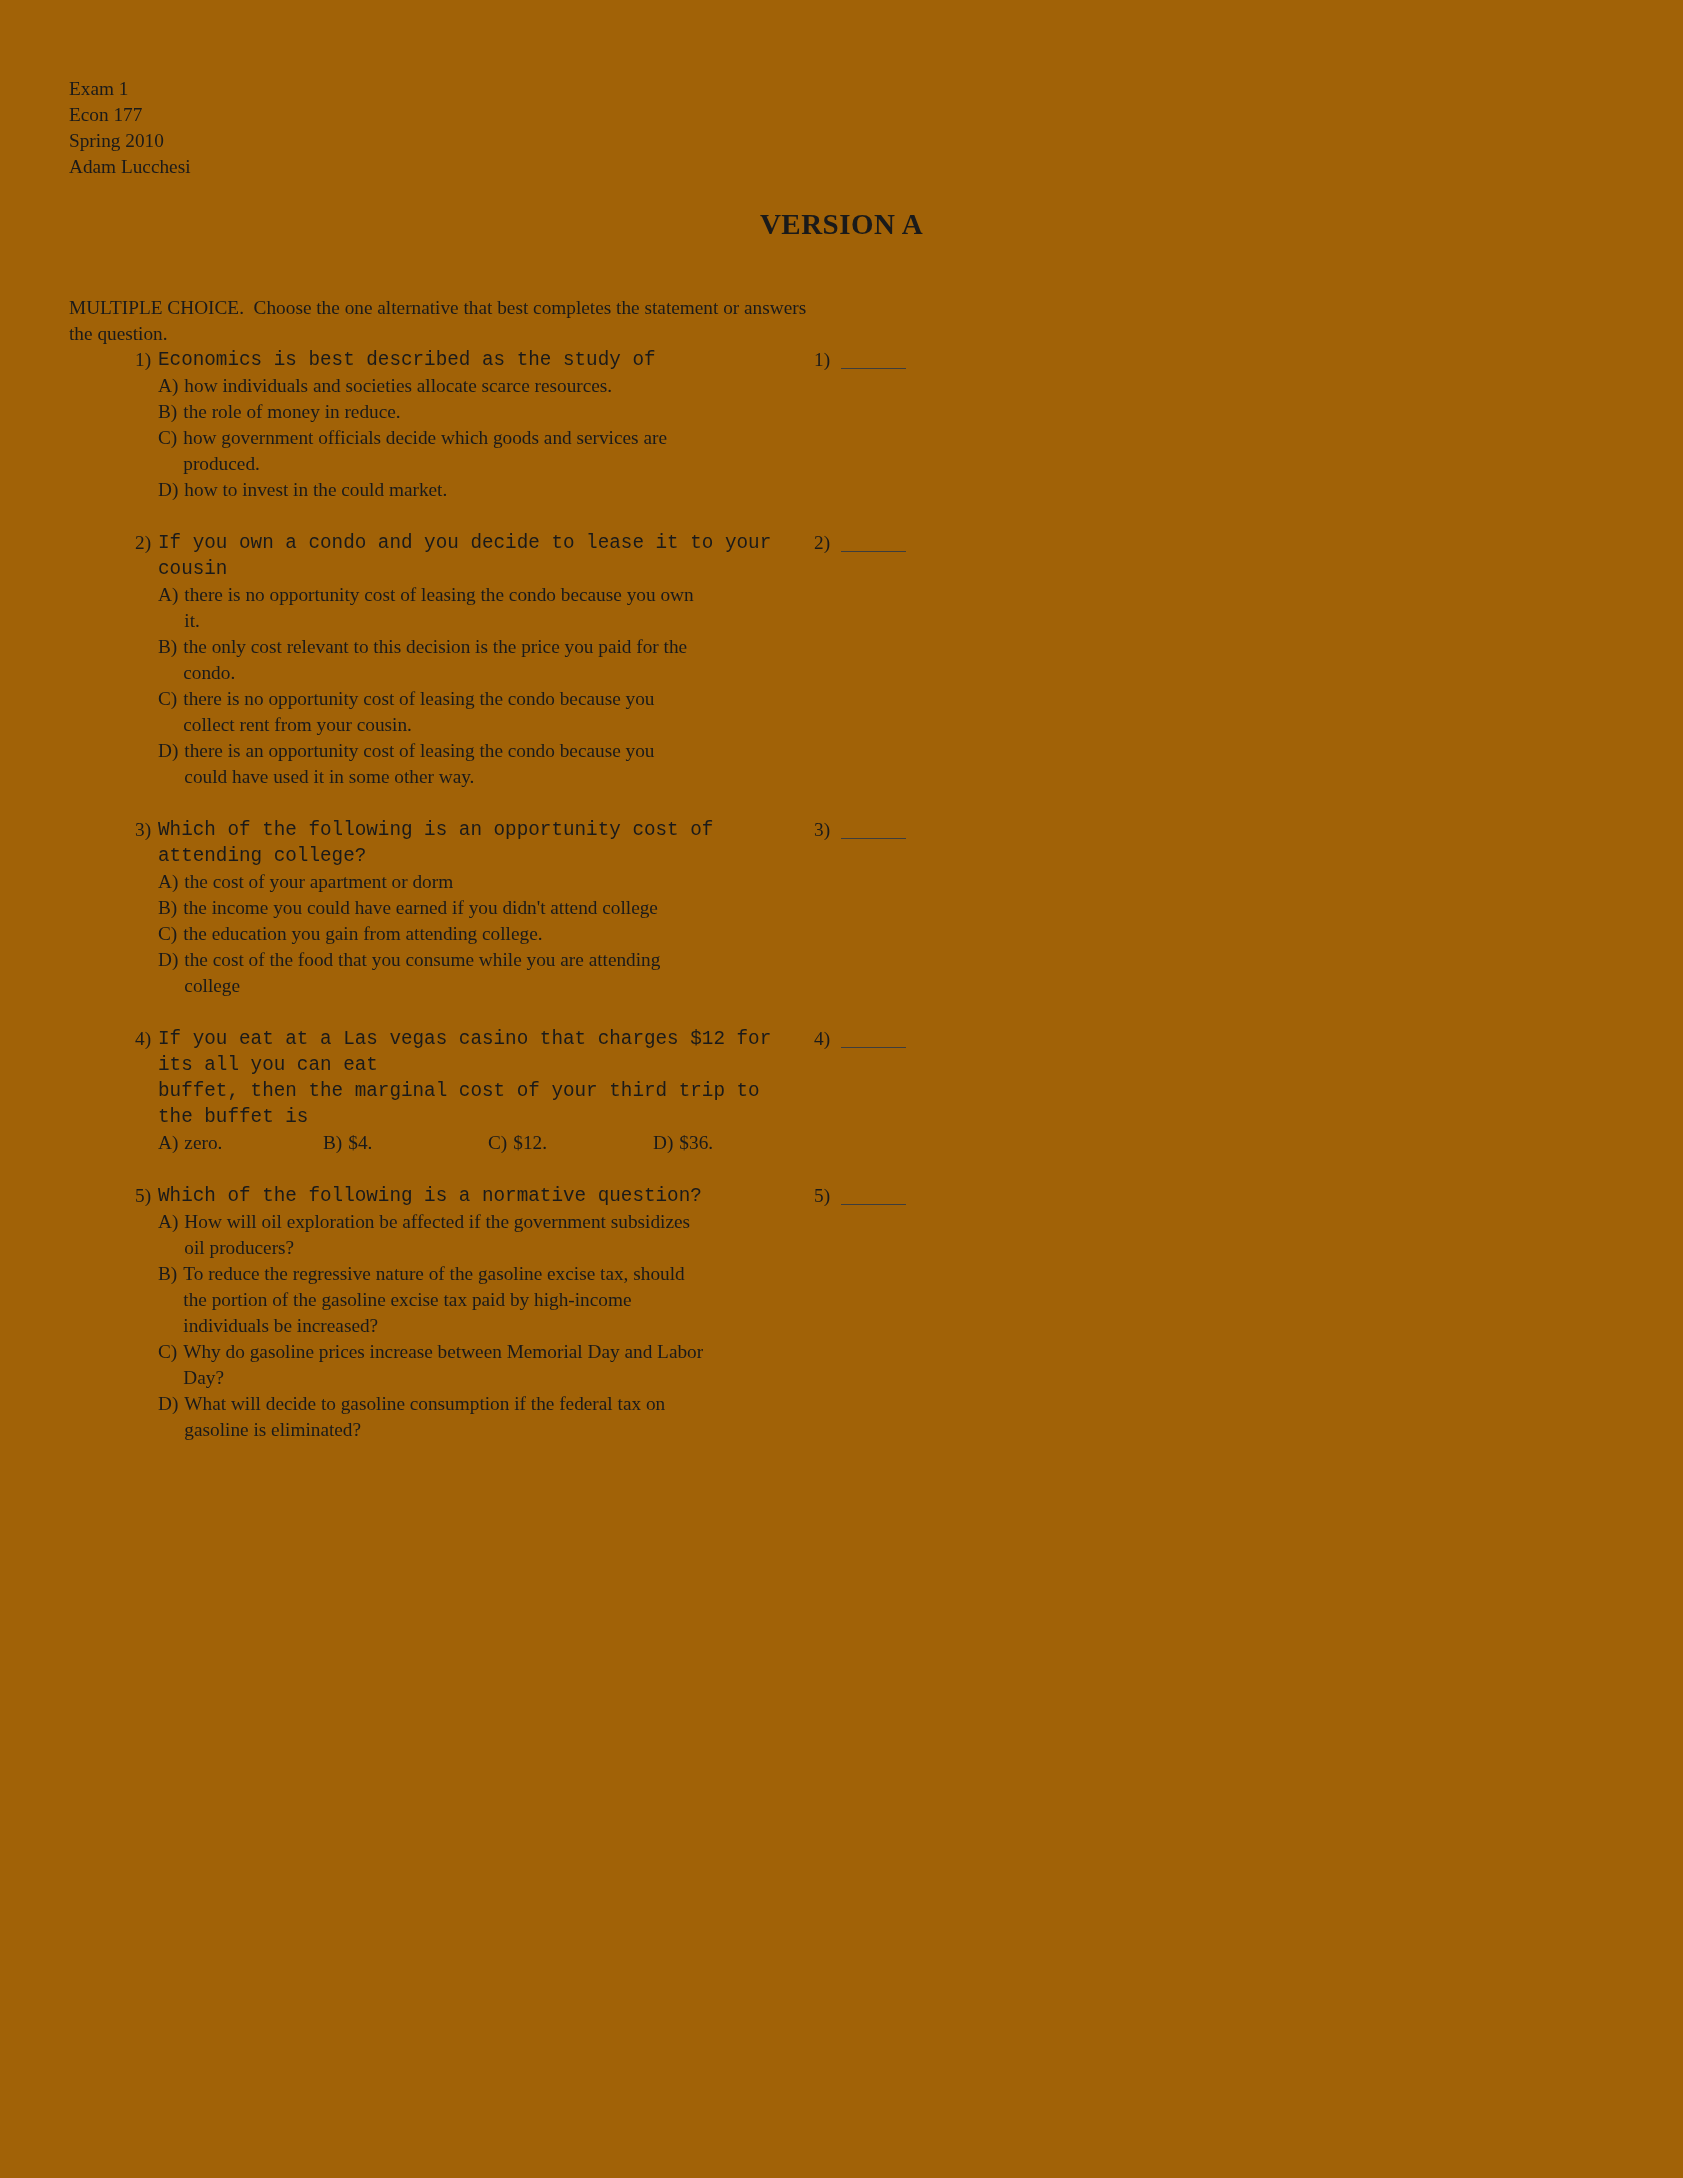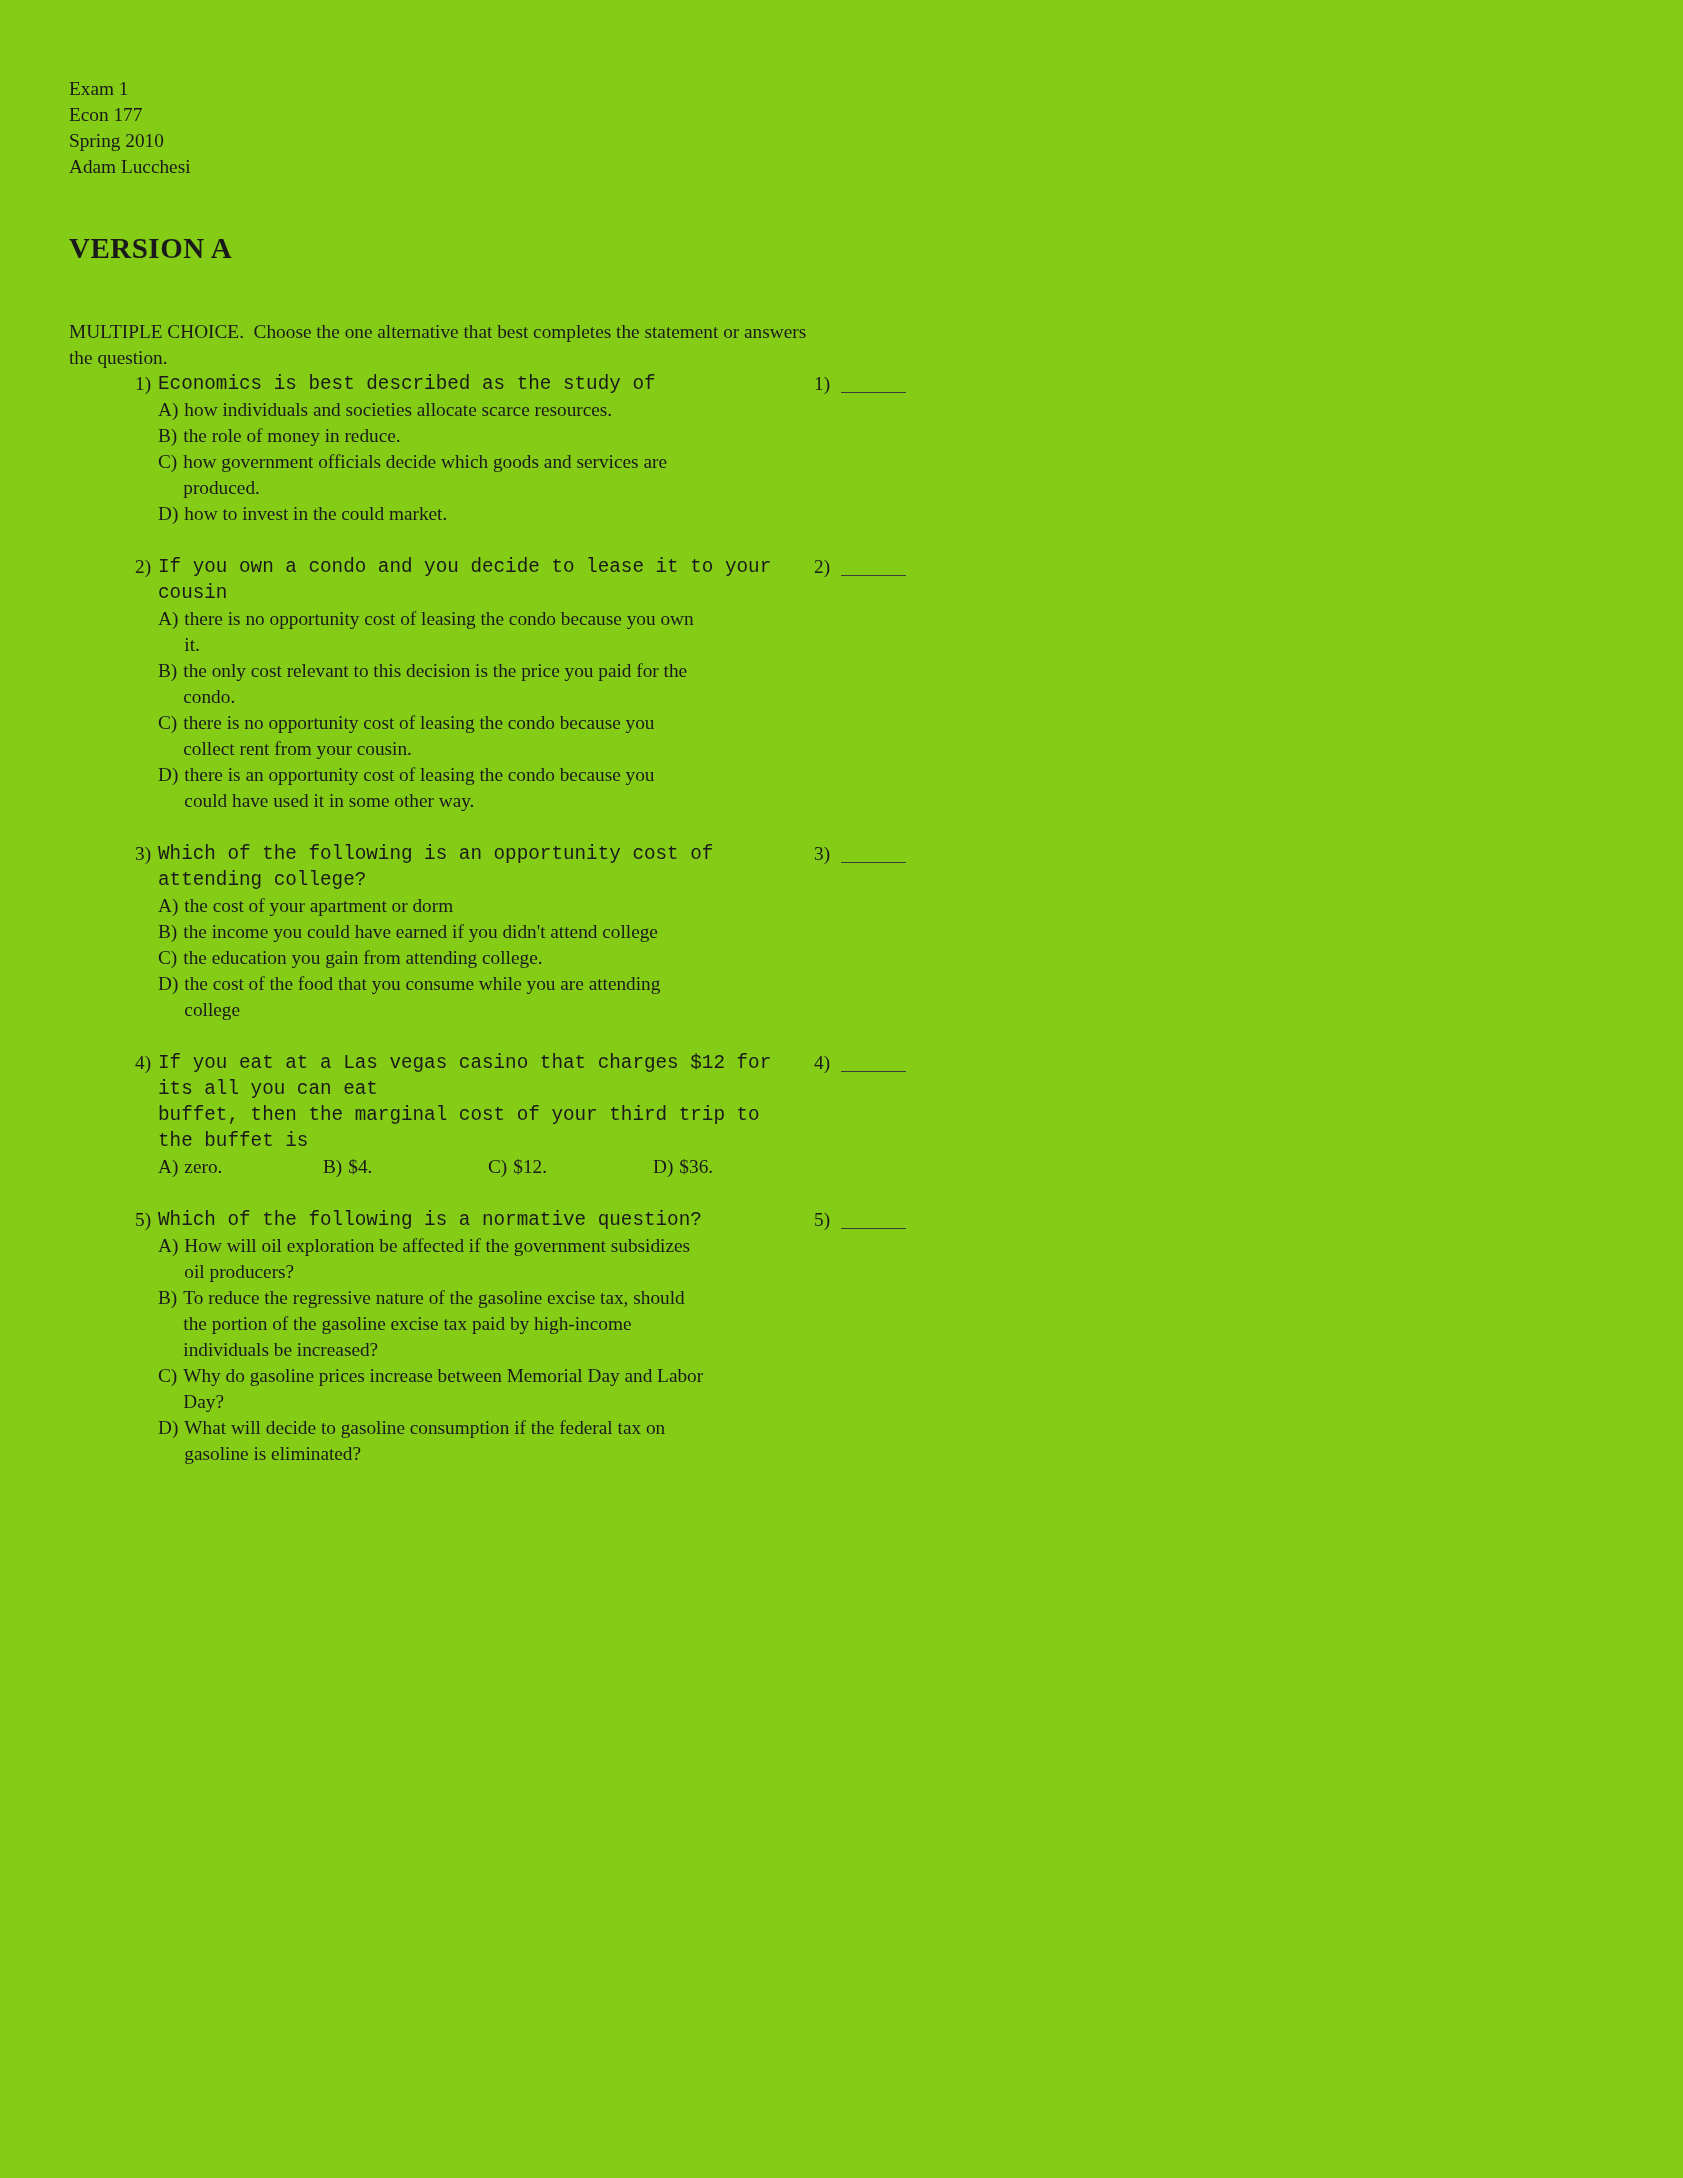--- a/index.html
+++ b/index.html
@@ -4,37 +4,38 @@
 <style>
   html, body {
     margin: 0;
     padding: 0;
     background: #ffffff;
   }
   .page {
     position: relative;
     width: 1683px;
     height: 2178px;
-    background: #84cc16;
+    background: #a16207;
     box-sizing: border-box;
     padding: 76px 69px 0 69px;
     font-family: "Liberation Serif", "DejaVu Serif", serif;
     font-size: 19.3px;
     line-height: 26px;
     color: #1a1a1a;
   }
   .header-block { }
   .header-line { white-space: pre; }
 
   .version-title {
-    margin-top: 48px;
+    margin-top: 24px;
     font-size: 29px;
     font-weight: bold;
     line-height: 40px;
     letter-spacing: 0.5px;
+    text-align: center;
   }
 
   .instructions {
     margin-top: 51px;
     width: 881px;
     font-weight: normal;
     white-space: pre-wrap;
   }
 
   .questions {

